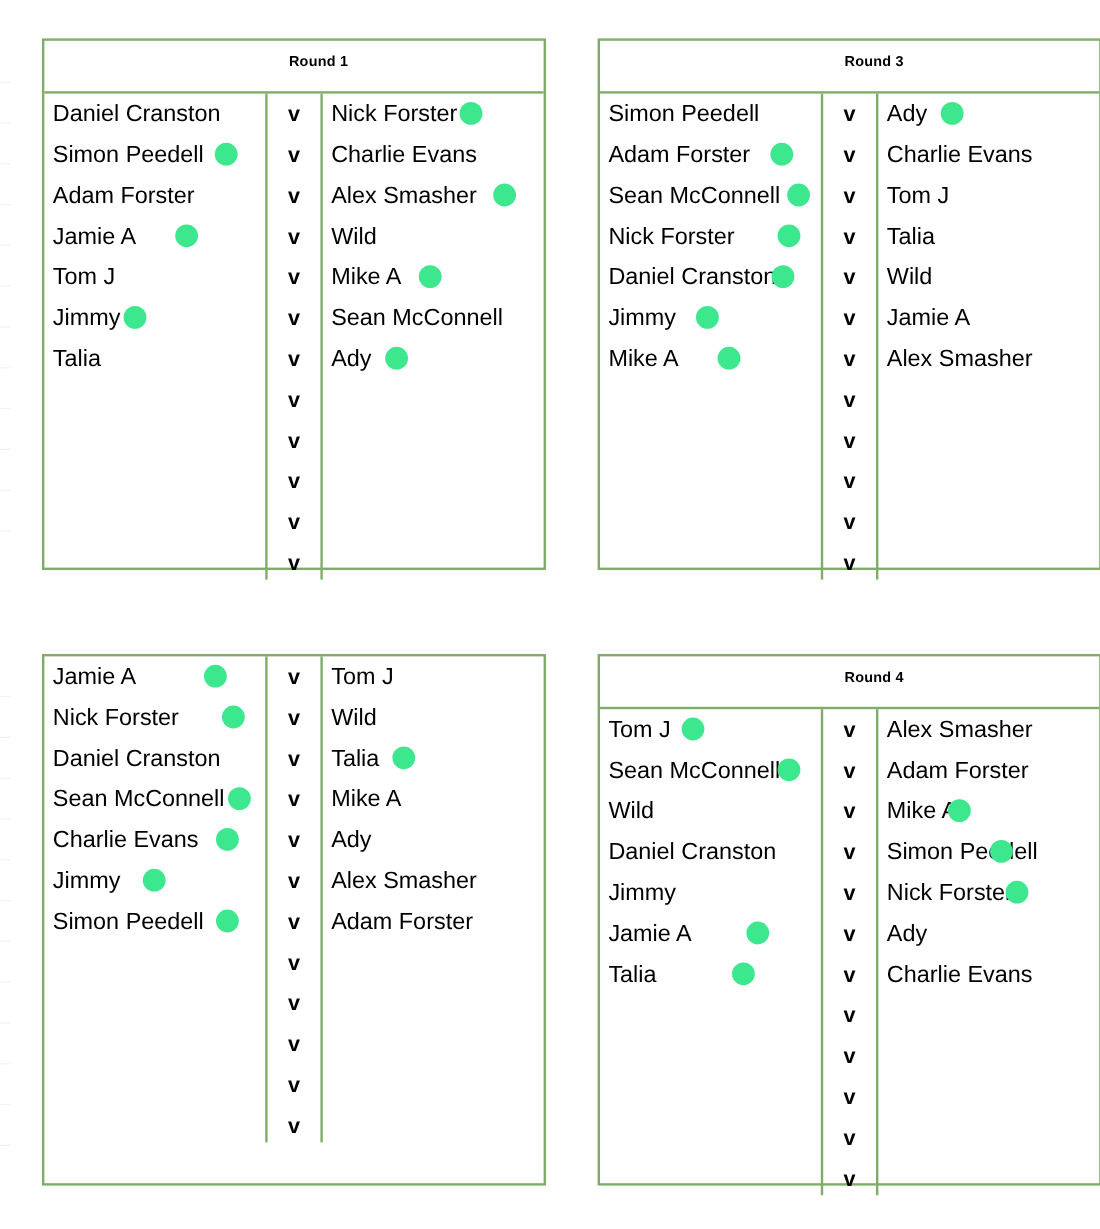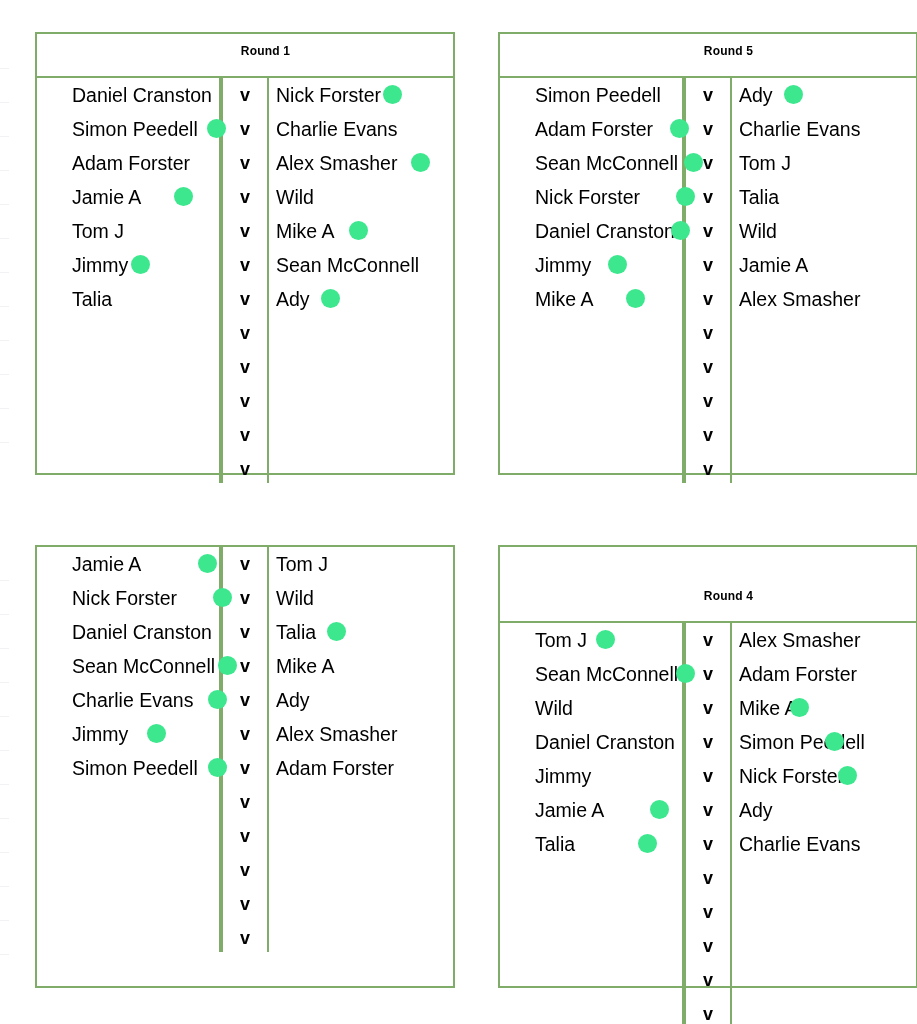--- a/index.html
+++ b/index.html
@@ -55,22 +55,21 @@
 
   .round-body {
     display: flex;
     height: calc(100% - 34px);
     box-sizing: border-box;
   }
 
   .col-left {
     flex: 0 0 186px;
     box-sizing: border-box;
-    border-right: 4px solid #1d4ed8;
-    padding-left: 28px;
+    border-right: 2px solid #1d4ed8;
   }
   .col-mid {
     flex: 0 0 46px;
     box-sizing: border-box;
     border-right: 2px solid #7fad69;
   }
   .col-right {
     flex: 1 1 auto;
     box-sizing: border-box;
   }
@@ -177,21 +176,21 @@
           <div class="cell"><span class="nm">Ady</span><div class="dot" style="left: 52px; background: rgb(60, 231, 142);"></div></div>
           <div class="cell"><span class="nm"></span></div>
           <div class="cell"><span class="nm"></span></div>
           <div class="cell"><span class="nm"></span></div>
           <div class="cell"><span class="nm"></span></div>
           <div class="cell"><span class="nm"></span></div>
         </div>
       </div>
     </div>
     <div class="round-table" style="left: 498px; top: 32px; width: 420px; height: 443px; border-color: rgb(127, 173, 105);">
-      <div class="round-title" style="border-bottom-color: rgb(127, 173, 105);">Round 5</div>
+      <div class="round-title" style="border-bottom-color: rgb(127, 173, 105);">Round 3</div>
       <div class="round-body">
         <div class="col-left" style="border-right-color: rgb(127, 173, 105);">
           <div class="cell"><span class="nm">Simon Peedell</span></div>
           <div class="cell"><span class="nm">Adam Forster</span><div class="dot" style="left: 142px; background: rgb(60, 231, 142);"></div></div>
           <div class="cell"><span class="nm">Sean McConnell</span><div class="dot" style="left: 156px; background: rgb(60, 231, 142);"></div></div>
           <div class="cell"><span class="nm">Nick Forster</span><div class="dot" style="left: 148px; background: rgb(60, 231, 142);"></div></div>
           <div class="cell"><span class="nm">Daniel Cranston</span><div class="dot" style="left: 143px; background: rgb(60, 231, 142);"></div></div>
           <div class="cell"><span class="nm">Jimmy</span><div class="dot" style="left: 80px; background: rgb(60, 231, 142);"></div></div>
           <div class="cell"><span class="nm">Mike A</span><div class="dot" style="left: 98px; background: rgb(60, 231, 142);"></div></div>
           <div class="cell"><span class="nm"></span></div>
@@ -270,21 +269,21 @@
           <div class="cell"><span class="nm">Adam Forster</span></div>
           <div class="cell"><span class="nm"></span></div>
           <div class="cell"><span class="nm"></span></div>
           <div class="cell"><span class="nm"></span></div>
           <div class="cell"><span class="nm"></span></div>
           <div class="cell"><span class="nm"></span></div>
         </div>
       </div>
     </div>
     <div class="round-table" style="left: 498px; top: 545px; width: 420px; height: 443px; border-color: rgb(127, 173, 105);">
-      <div class="round-title" style="border-bottom-color: rgb(127, 173, 105); margin-top: 32px;">Round 4</div>
+      <div class="round-title" style="border-bottom-color: rgb(127, 173, 105);">Round 4</div>
       <div class="round-body">
         <div class="col-left" style="border-right-color: rgb(127, 173, 105);">
           <div class="cell"><span class="nm">Tom J</span><div class="dot" style="left: 68px; background: rgb(60, 231, 142);"></div></div>
           <div class="cell"><span class="nm">Sean McConnell</span><div class="dot" style="left: 148px; background: rgb(60, 231, 142);"></div></div>
           <div class="cell"><span class="nm">Wild</span></div>
           <div class="cell"><span class="nm">Daniel Cranston</span></div>
           <div class="cell"><span class="nm">Jimmy</span></div>
           <div class="cell"><span class="nm">Jamie A</span><div class="dot" style="left: 122px; background: rgb(60, 231, 142);"></div></div>
           <div class="cell"><span class="nm">Talia</span><div class="dot" style="left: 110px; background: rgb(60, 231, 142);"></div></div>
           <div class="cell"><span class="nm"></span></div>

